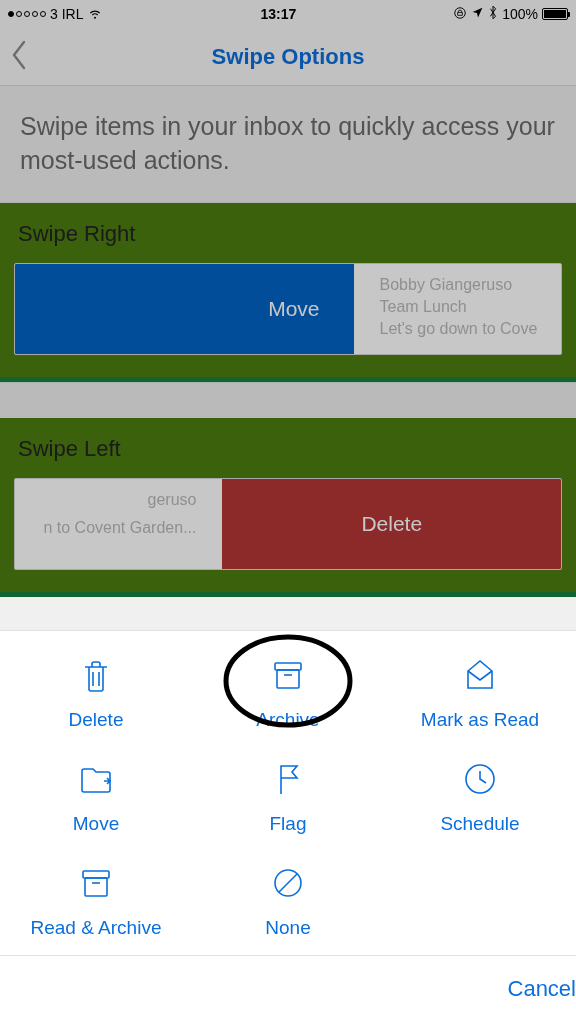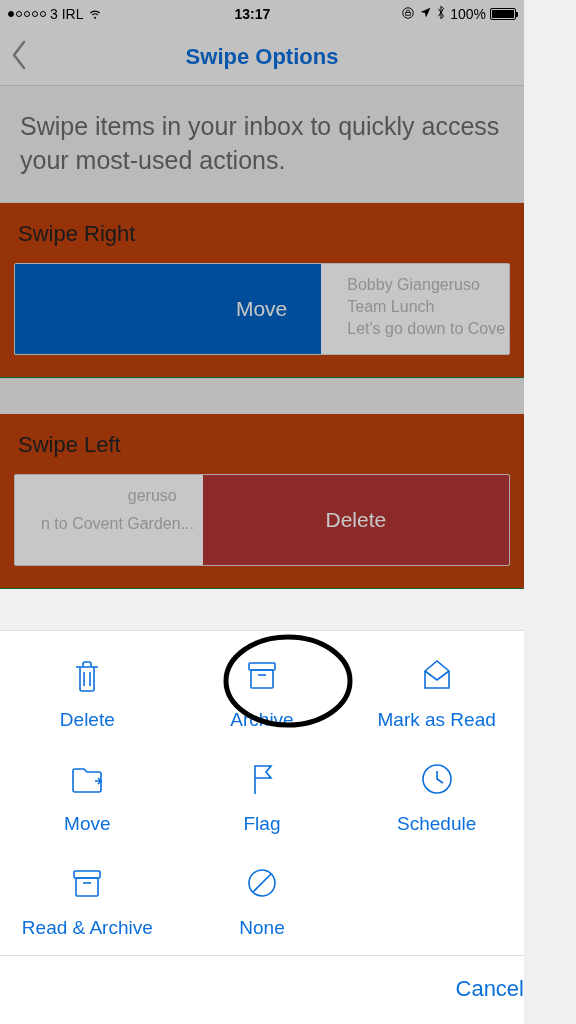--- a/index.html
+++ b/index.html
@@ -1,17 +1,17 @@
 <!DOCTYPE html>
 <html><head>
 <meta charset="utf-8">
 <style>
   * { box-sizing: border-box; margin: 0; padding: 0; }
   html, body { width: 576px; height: 1024px; font-family: -apple-system, "Helvetica Neue", Arial, sans-serif; background: #f0f0f0; overflow: hidden; }
-  .wrap { position: relative; width: 524px; height: 1024px; text-decoration: underline; }
+  .wrap { position: relative; width: 576px; height: 1024px; text-decoration: underline; }
 
   
   .bg { position: absolute; inset: 0; filter: brightness(0.78); }
 
   
   .statusbar { height: 28px; background: #f7f7f7; display: flex; align-items: center; justify-content: space-between; padding: 0 8px; font-size: 14px; font-weight: 500; color: #000; }
   .sb-left, .sb-right { display: flex; align-items: center; gap: 4px; }
   .dots { display: flex; gap: 2px; }
   .dot { width: 6px; height: 6px; border-radius: 50%; border: 1px solid #000; }
   .dot.filled { background: #000; }
@@ -24,21 +24,21 @@
   
   .navhdr { height: 58px; background: #f7f7f7; border-bottom: 1px solid #d8d8d8; position: relative; display:flex; align-items:center; justify-content:center; }
   .navtitle { color: #0a6fdd; font-size: 22px; font-weight: 700; }
   .back { position:absolute; left:10px; top:12px; width:30px; height:34px; }
   .back svg { width: 18px; height: 30px; }
 
   
   .desc { padding: 24px 20px; font-size: 25px; color: #6b6b6b; line-height: 1.35; background: #efefef; border-bottom: 1px solid #e2e2e2; }
 
   
-  .section { background: #c2410c; margin-top: 0px; padding: 18px 14px 22px; border-bottom: 1px solid #15803d; }
+  .section { background: #4d7c0f; margin-top: 0px; padding: 18px 14px 22px; border-bottom: 5px solid #15803d; }
   .section + .gap { height: 36px; background: #efefef; border-top:1px solid #e2e2e2; }
   .section h2 { font-size: 22px; font-weight: 400; color: #222; margin-bottom: 16px; padding-left: 4px; }
   .preview { height: 92px; border: 1px solid #d8d8d8; border-radius: 2px; display: flex; overflow: hidden; background:#fff;}
   .actionbox { flex: 0 0 62%; display:flex; align-items:center; justify-content:flex-end; padding-right: 34px; color:#fff; font-size:21px; }
   .actionbox.blue { background:#0363c4; }
   .actionbox.red  { background:#b33636; justify-content:center; padding:0; flex:0 0 62%;}
   .msgpreview { flex:1; padding: 10px 26px; color:#b8b8b8; font-size:16px; line-height:1.4; white-space:nowrap; overflow:hidden;}
   .preview.left .msgpreview { text-align:right; }
   .preview.left { }
   .preview.left .msgpreview { flex:0 0 38%; }

